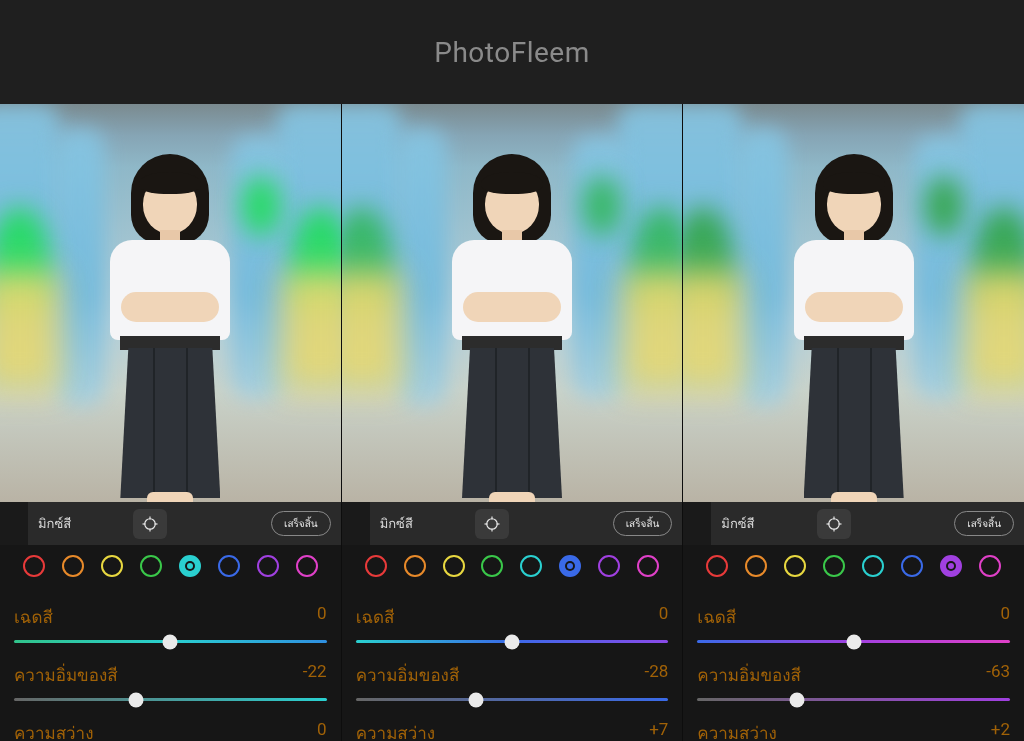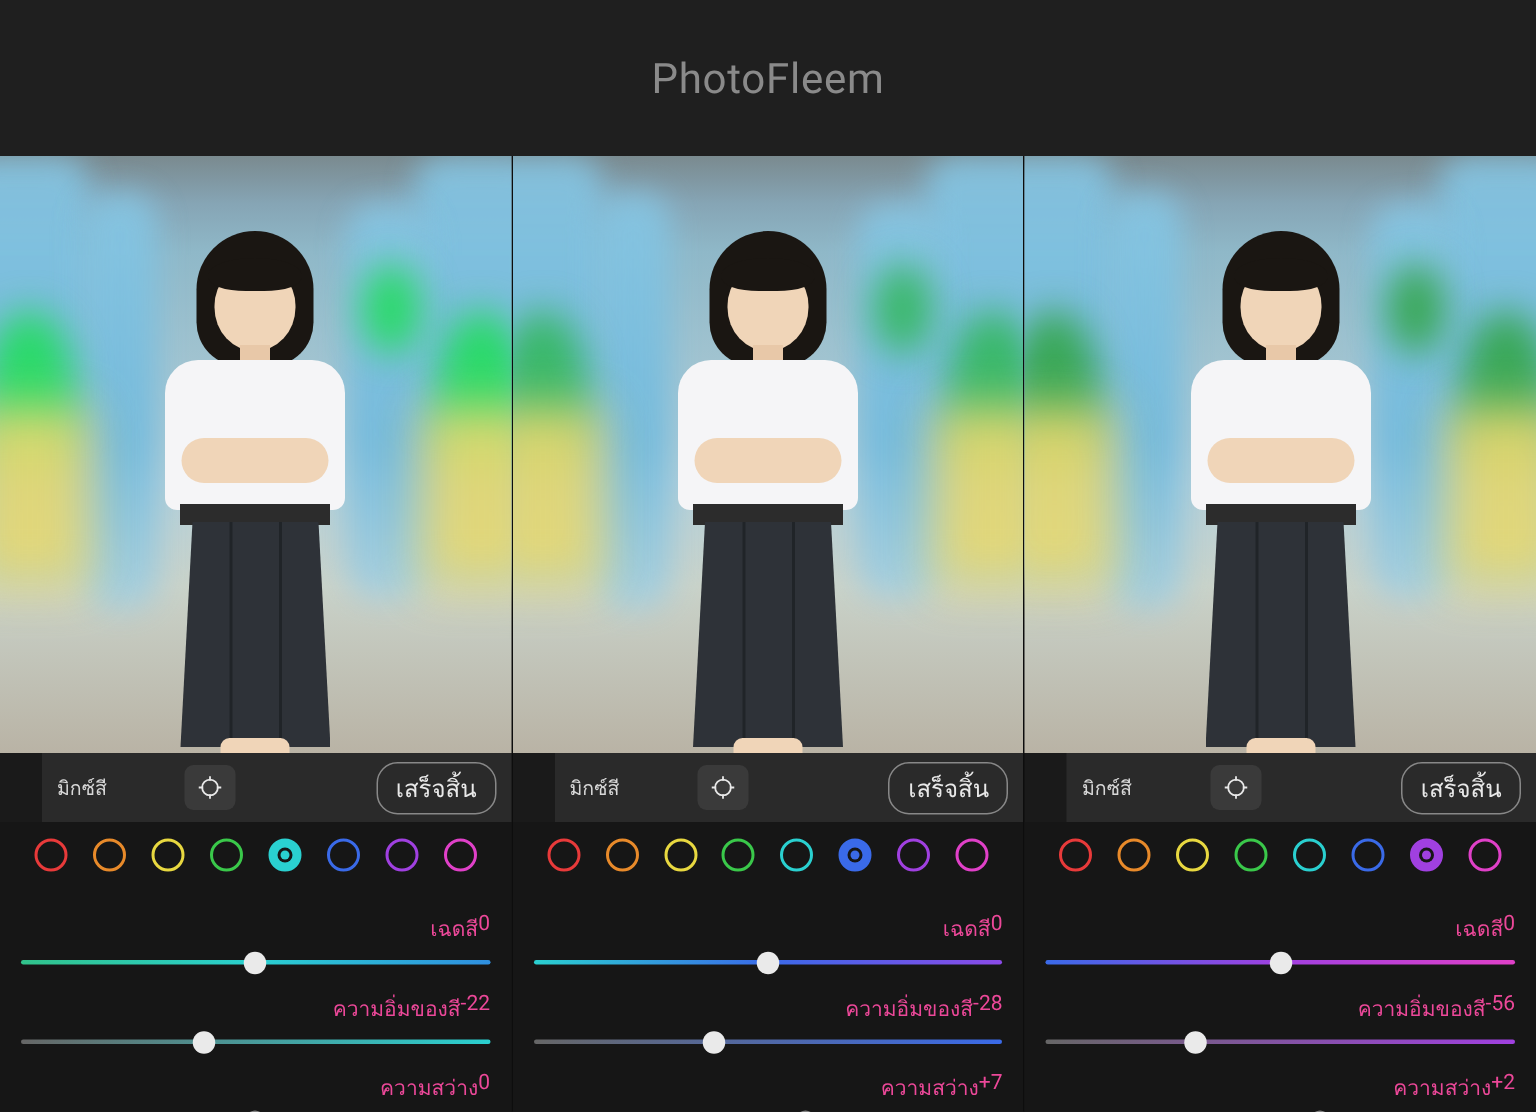--- a/index.html
+++ b/index.html
@@ -227,21 +227,21 @@
     display: flex;
     align-items: center;
     justify-content: center;
     cursor: pointer;
   }
   .target-btn svg { width: 18px; height: 18px; stroke: #e8e8e8; fill: none; stroke-width: 1.6; }
   .done-btn {
     border: 1px solid #888;
     border-radius: 14px;
     padding: 4px 12px;
-    font-size: 16px;
+    font-size: 10px;
     color: #e8e8e8;
     cursor: pointer;
   }
 
   
   .swatches {
     height: 44px;
     background: #161616;
     display: flex;
     align-items: center;
@@ -282,23 +282,23 @@
     flex: 1;
     background: #161616;
     padding: 16px 14px 6px;
     display: flex;
     flex-direction: column;
     gap: 18px;
   }
   .slider-group {}
   .slider-head {
     display: flex;
-    justify-content: flex-end;
-    font-size: 14px;
-    color: #ec4899;
+    justify-content: space-between;
+    font-size: 17px;
+    color: #a16207;
     margin-bottom: 10px;
   }
   .slider-track {
     position: relative;
     height: 3px;
     border-radius: 2px;
     cursor: pointer;
   }
   .slider-thumb {
     position: absolute;
@@ -539,21 +539,21 @@
             <span>เฉดสี</span>
             <span>0</span>
           </div>
           <div class="slider-track" style="background: linear-gradient(90deg, rgb(58, 106, 232) 0%, rgb(160, 64, 224) 50%, rgb(224, 64, 200) 100%);">
             <div class="slider-thumb" style="left: 50%;"></div>
           </div>
         </div>
         <div class="slider-group">
           <div class="slider-head">
             <span>ความอิ่มของสี</span>
-            <span>-56</span>
+            <span>-63</span>
           </div>
           <div class="slider-track" style="background: linear-gradient(90deg, rgb(102, 102, 102) 0%, rgb(160, 64, 224) 100%);">
             <div class="slider-thumb" style="left: 32%;"></div>
           </div>
         </div>
         <div class="slider-group">
           <div class="slider-head">
             <span>ความสว่าง</span>
             <span>+2</span>
           </div>

